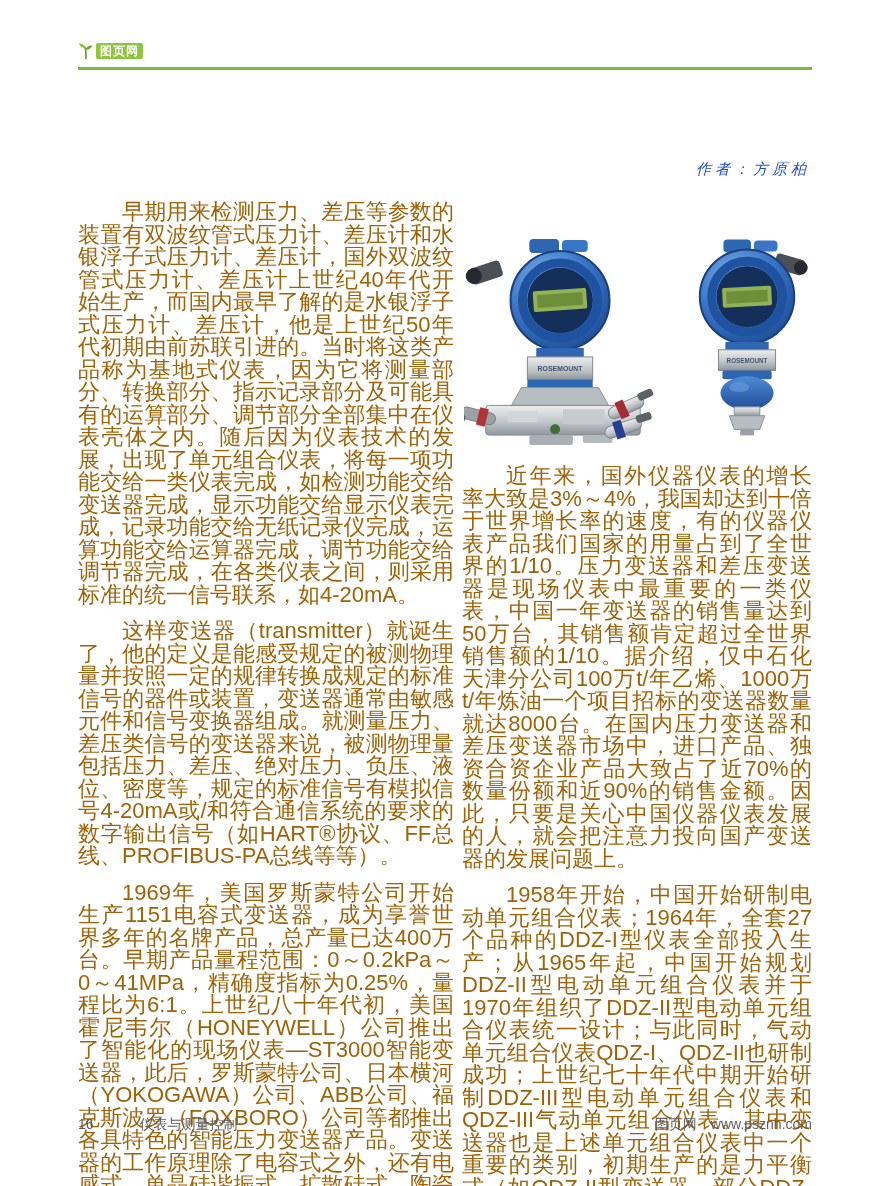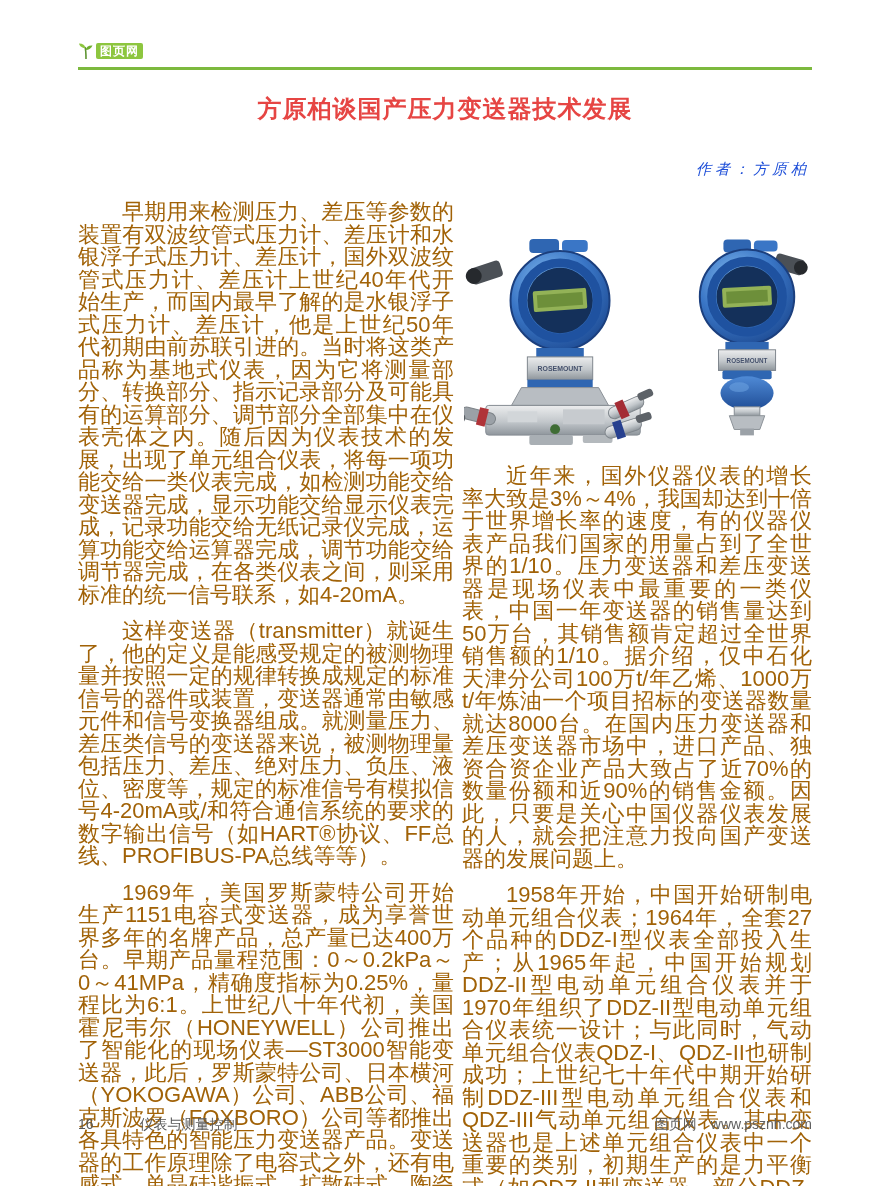--- a/index.html
+++ b/index.html
@@ -75,21 +75,20 @@
     <span class="logo-wrap">
       <svg width="16" height="18" viewBox="0 0 16 18">
         <path d="M8 17 C8 11 8 8 7 5" stroke="#5d9431" stroke-width="1.6" fill="none"></path>
         <path d="M7 6 C3 6 1.5 3.5 1 1.5 C5 1.5 7 3 7.3 6 Z" fill="#8dc63f"></path>
         <path d="M7.5 8 C11 8 13.5 6 14.5 3.5 C10.5 3.2 8 5 7.5 8 Z" fill="#6fae2f"></path>
       </svg>
       <span class="logo-box">图页网</span>
     </span>
   </div>
 
-  <div class="doc-title">方原柏谈国产压力变送器技术发展</div>
 
   <div class="author">作者：方原柏</div>
 
   <div class="columns">
 
     <div class="col-left">
       <p>早期用来检测压力、差压等参数的装置有双波纹管式压力计、差压计和水银浮子式压力计、差压计，国外双波纹管式压力计、差压计上世纪40年代开始生产，而国内最早了解的是水银浮子式压力计、差压计，他是上世纪50年代初期由前苏联引进的。当时将这类产品称为基地式仪表，因为它将测量部分、转换部分、指示记录部分及可能具有的运算部分、调节部分全部集中在仪表壳体之内。随后因为仪表技术的发展，出现了单元组合仪表，将每一项功能交给一类仪表完成，如检测功能交给变送器完成，显示功能交给显示仪表完成，记录功能交给无纸记录仪完成，运算功能交给运算器完成，调节功能交给调节器完成，在各类仪表之间，则采用标准的统一信号联系，如4-20mA。</p>
       <p>这样变送器（transmitter）就诞生了，他的定义是能感受规定的被测物理量并按照一定的规律转换成规定的标准信号的器件或装置，变送器通常由敏感元件和信号变换器组成。就测量压力、差压类信号的变送器来说，被测物理量包括压力、差压、绝对压力、负压、液位、密度等，规定的标准信号有模拟信号4-20mA或/和符合通信系统的要求的数字输出信号（如HART®协议、FF总线、PROFIBUS-PA总线等等）。</p>
       <p>1969年，美国罗斯蒙特公司开始生产1151电容式变送器，成为享誉世界多年的名牌产品，总产量已达400万台。早期产品量程范围：0～0.2kPa～0～41MPa，精确度指标为0.25%，量程比为6:1。上世纪八十年代初，美国霍尼韦尔（HONEYWELL）公司推出了智能化的现场仪表—ST3000智能变送器，此后，罗斯蒙特公司、日本横河（YOKOGAWA）公司、ABB公司、福克斯波罗（FOXBORO）公司等都推出各具特色的智能压力变送器产品。变送器的工作原理除了电容式之外，还有电感式、单晶硅谐振式、扩散硅式、陶瓷式等。目前高端产品的量程范围：0～0.025kPa～0～60MPa，精确度指标为0.075%～0.025%，量程比为100:1～400:1，罗斯蒙特公司3051S型变送器为高端产品的代表。</p>
     </div>

